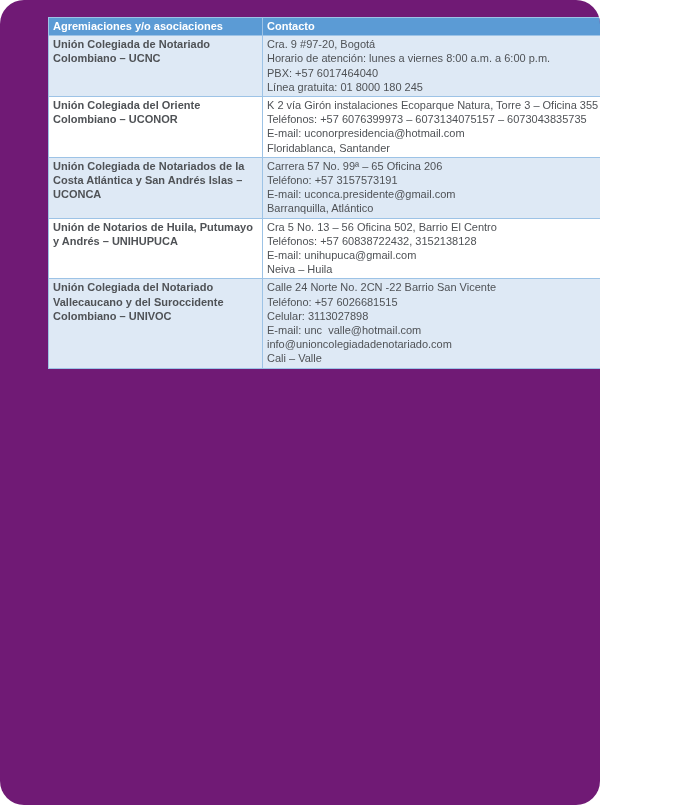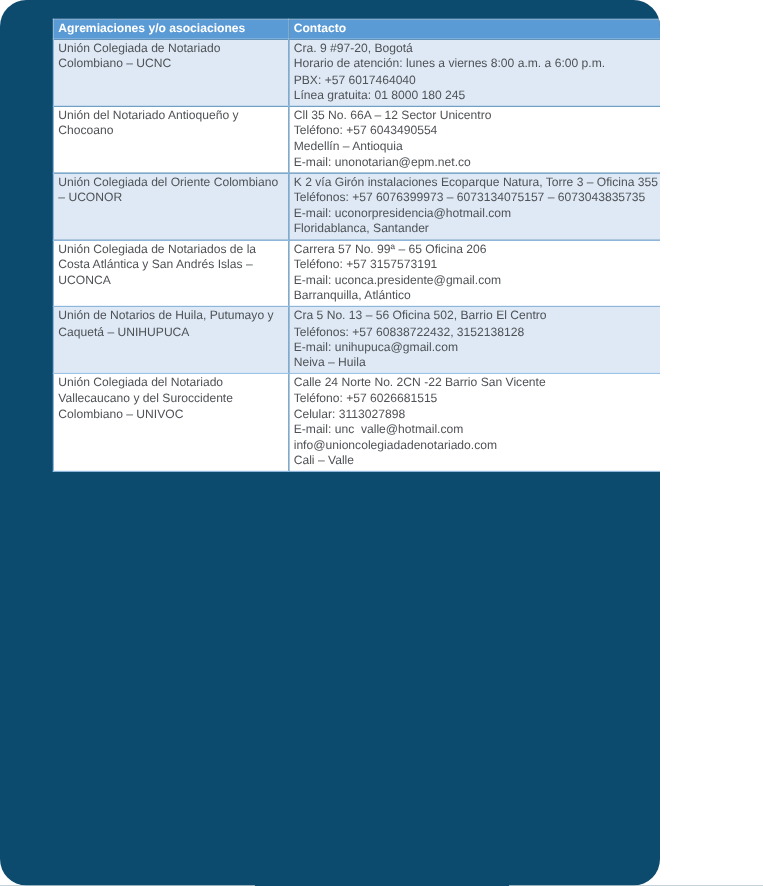--- a/index.html
+++ b/index.html
@@ -8,21 +8,21 @@
     --stripe-bg:#DEE9F5;
     --row-bg:#FFFFFF;
     --border:#9DC3E6;
     --text:#4F5256;
   }
   html,body{margin:0;padding:0;background:#ffffff;}
   .page{
     position:relative;
     width:600px;
     height:805px;
-    background:#0c4a6e;
+    background:#701a75;
     font-family:"Liberation Sans","DejaVu Sans",sans-serif;
     overflow:hidden;
     border-radius:24px;
   }
   table.contacts{
     position:absolute;
     left:48px;
     top:17px;
     width:562px;
     border-collapse:collapse;
@@ -42,21 +42,21 @@
     background:var(--header-bg);
     color:var(--header-text);
     font-weight:bold;
     text-align:left;
     height:14px;
   }
   col.c-name{width:214px;}
   col.c-contact{width:348px;}
   tbody tr{background:var(--row-bg);}
   tbody tr:nth-child(odd){background:var(--stripe-bg);}
-  td.name-cell{font-weight:normal;}
+  td.name-cell{font-weight:bold;}
   td.contact-cell .pre{white-space:pre-line;margin-top:44px;}
 </style>
 </head>
 <body>
 
 <div class="page">
   <table class="contacts">
     <colgroup>
       <col class="c-name">
       <col class="c-contact">
@@ -69,42 +69,35 @@
     </thead>
     <tbody>
       <tr>
         <td class="name-cell"><span>Unión Colegiada de Notariado Colombiano – UCNC</span></td>
         <td class="contact-cell"><span class="pre">Cra. 9 #97-20, Bogotá
 Horario de atención: lunes a viernes 8:00 a.m. a 6:00 p.m.
 PBX: +57 6017464040
 Línea gratuita: 01 8000 180 245</span></td>
       </tr>
       <tr>
-        <td class="name-cell"><span>Unión del Notariado Antioqueño y Chocoano</span></td>
-        <td class="contact-cell"><span class="pre">Cll 35 No. 66A – 12 Sector Unicentro
-Teléfono: +57 6043490554
-Medellín – Antioquia
-E-mail: unonotarian@epm.net.co</span></td>
-      </tr>
-      <tr>
         <td class="name-cell"><span>Unión Colegiada del Oriente Colombiano – UCONOR</span></td>
         <td class="contact-cell"><span class="pre">K 2 vía Girón instalaciones Ecoparque Natura, Torre 3 – Oficina 355
 Teléfonos: +57 6076399973 – 6073134075157 – 6073043835735
 E-mail: uconorpresidencia@hotmail.com
 Floridablanca, Santander</span></td>
       </tr>
       <tr>
         <td class="name-cell"><span>Unión Colegiada de Notariados de la Costa Atlántica y San Andrés Islas – UCONCA</span></td>
         <td class="contact-cell"><span class="pre">Carrera 57 No. 99ª – 65 Oficina 206
 Teléfono: +57 3157573191
 E-mail: uconca.presidente@gmail.com
 Barranquilla, Atlántico</span></td>
       </tr>
       <tr>
-        <td class="name-cell"><span>Unión de Notarios de Huila, Putumayo y Caquetá – UNIHUPUCA</span></td>
+        <td class="name-cell"><span>Unión de Notarios de Huila, Putumayo y Andrés – UNIHUPUCA</span></td>
         <td class="contact-cell"><span class="pre">Cra 5 No. 13 – 56 Oficina 502, Barrio El Centro
 Teléfonos: +57 60838722432, 3152138128
 E-mail: unihupuca@gmail.com
 Neiva – Huila</span></td>
       </tr>
       <tr>
         <td class="name-cell"><span>Unión Colegiada del Notariado Vallecaucano y del Suroccidente Colombiano – UNIVOC</span></td>
         <td class="contact-cell"><span class="pre">Calle 24 Norte No. 2CN -22 Barrio San Vicente
 Teléfono: +57 6026681515
 Celular: 3113027898

